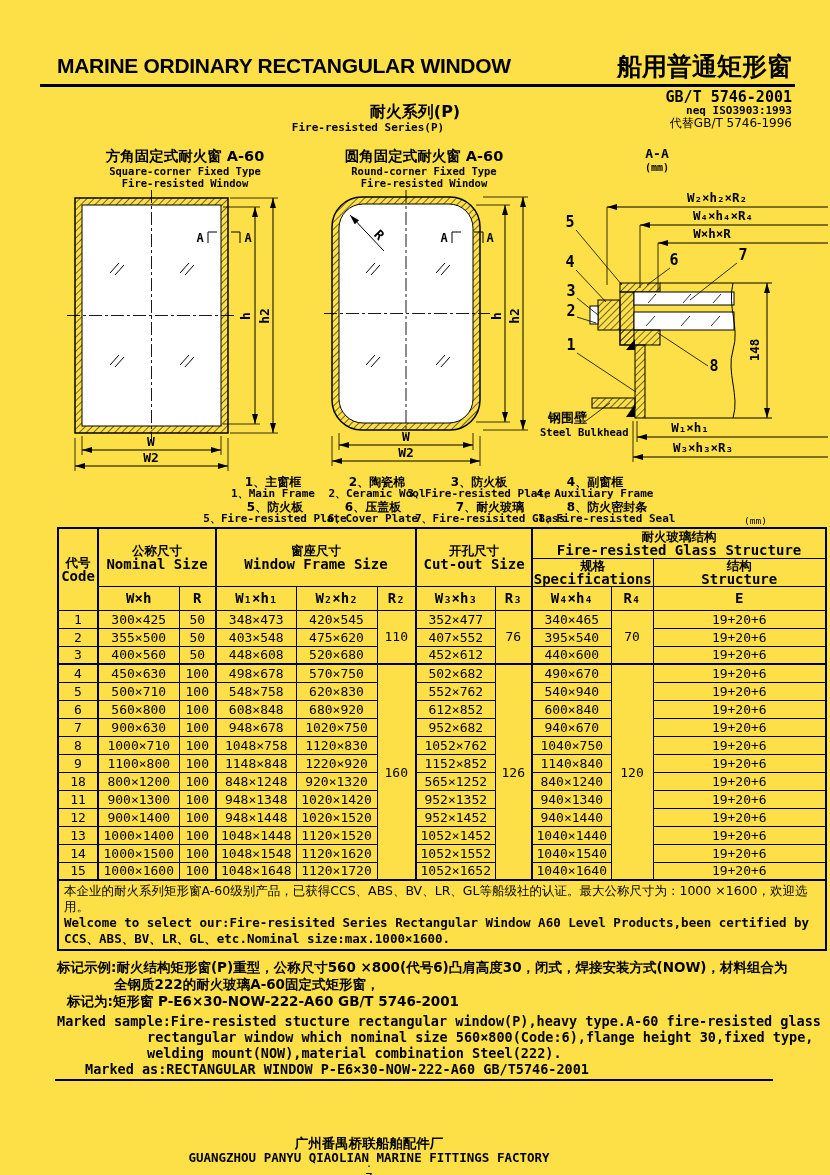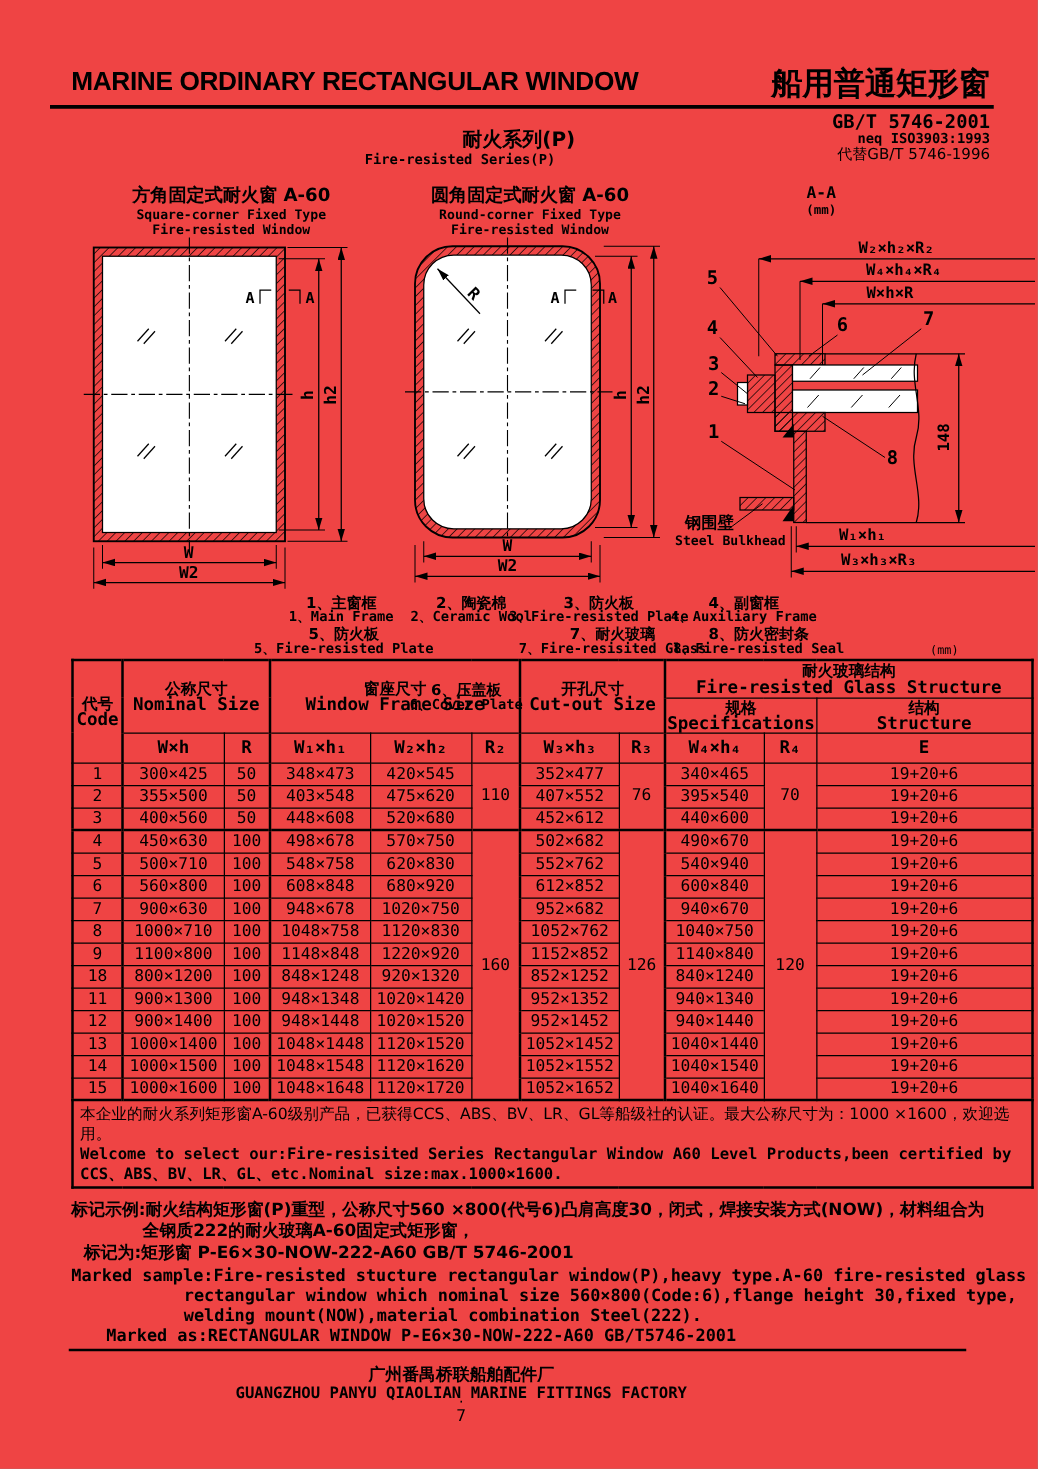--- a/index.html
+++ b/index.html
@@ -1,17 +1,17 @@
 <!DOCTYPE html>
 <html><head>
 <meta charset="utf-8">
 <style>
   * { margin:0; padding:0; box-sizing:border-box; }
   body { background:#888; font-family:"DejaVu Sans Mono","Liberation Mono",monospace; }
-  .page { position:relative; width:830px; height:1175px; background:#ef4444; color:#000; margin:0 auto; overflow:hidden; }
+  .page { position:relative; width:830px; height:1175px; background:#fde047; color:#000; margin:0 auto; overflow:hidden; }
   .zh { font-family:"DejaVu Sans","Liberation Sans",sans-serif; }
   .abs { position:absolute; }
 
   
   .title-en { left:57px; top:54px; font-family:"Liberation Sans",sans-serif; font-weight:bold; font-size:21px; letter-spacing:-0.3px; }
   .title-zh { right:38px; top:50px; font-size:25px; font-weight:bold; }
   .head-rule { left:40px; top:84px; width:755px; height:3px; background:#000; }
   .std { right:38px; text-align:right; }
   .std1 { top:88px; font-size:15px; font-weight:bold; }
   .std2 { top:104px; font-size:11px; font-weight:bold; }
@@ -50,21 +50,21 @@
   .spec .note { text-align:left; padding:2px 5px; border:2px solid #000; }
   .spec .note div { line-height:16px; }
   .spec .note .nzh { font-size:12.5px; font-family:"DejaVu Sans","Liberation Sans",sans-serif; }
   .spec .note .nen { font-size:12.5px; font-weight:bold; }
 
   
   .rm { white-space:nowrap; }
   .rm-zh { font-size:13.5px; font-weight:bold; font-family:"DejaVu Sans","Liberation Sans",sans-serif; }
   .rm-en { font-size:13.5px; font-weight:bold; }
   .foot-rule { left:55px; top:1079px; width:718px; height:2px; background:#000; }
-  .foot { left:0; width:738px; text-align:center; }
+  .foot { left:0; width:738px; text-align:center;margin-top:44px; }
   .f-zh { top:1091px; font-size:13.5px; font-weight:bold; }
   .f-en { top:1106px; font-size:12.5px; font-weight:bold; }
   .f-dot { top:1117px; font-size:10px; }
   .f-pg { top:1126px; font-size:13px; }
 </style>
 </head>
 <body>
 
 <div class="page">
 
@@ -239,21 +239,21 @@
       <div class="en">3、Fire-resisted Plate</div>
     </div>
   <div class="abs leg" style="left:595px; top:476px;">
       <div class="zh">4、副窗框</div>
       <div class="en">4、Auxiliary Frame</div>
     </div>
   <div class="abs leg" style="left:275px; top:501px;">
       <div class="zh">5、防火板</div>
       <div class="en">5、Fire-resisted Plate</div>
     </div>
-  <div class="abs leg" style="left:373px; top:501px;margin-top:45px;">
+  <div class="abs leg" style="left:373px; top:501px;">
       <div class="zh">6、压盖板</div>
       <div class="en">6、Cover Plate</div>
     </div>
   <div class="abs leg" style="left:490px; top:501px;">
       <div class="zh">7、耐火玻璃</div>
       <div class="en">7、Fire-resisited Glass</div>
     </div>
   <div class="abs leg" style="left:607px; top:501px;">
       <div class="zh">8、防火密封条</div>
       <div class="en">8、Fire-resisted Seal</div>
@@ -417,21 +417,21 @@
           <td class="gl">1152×852</td>
           <td class="gl">1140×840</td>
           <td>19+20+6</td>
         </tr>
         <tr>
           <td>18</td>
           <td class="gl">800×1200</td>
           <td>100</td>
           <td class="gl">848×1248</td>
           <td>920×1320</td>
-          <td class="gl">852×1252</td>
+          <td class="gl">565×1252</td>
           <td class="gl">840×1240</td>
           <td>19+20+6</td>
         </tr>
         <tr>
           <td>11</td>
           <td class="gl">900×1300</td>
           <td>100</td>
           <td class="gl">948×1348</td>
           <td>1020×1420</td>
           <td class="gl">952×1352</td>

